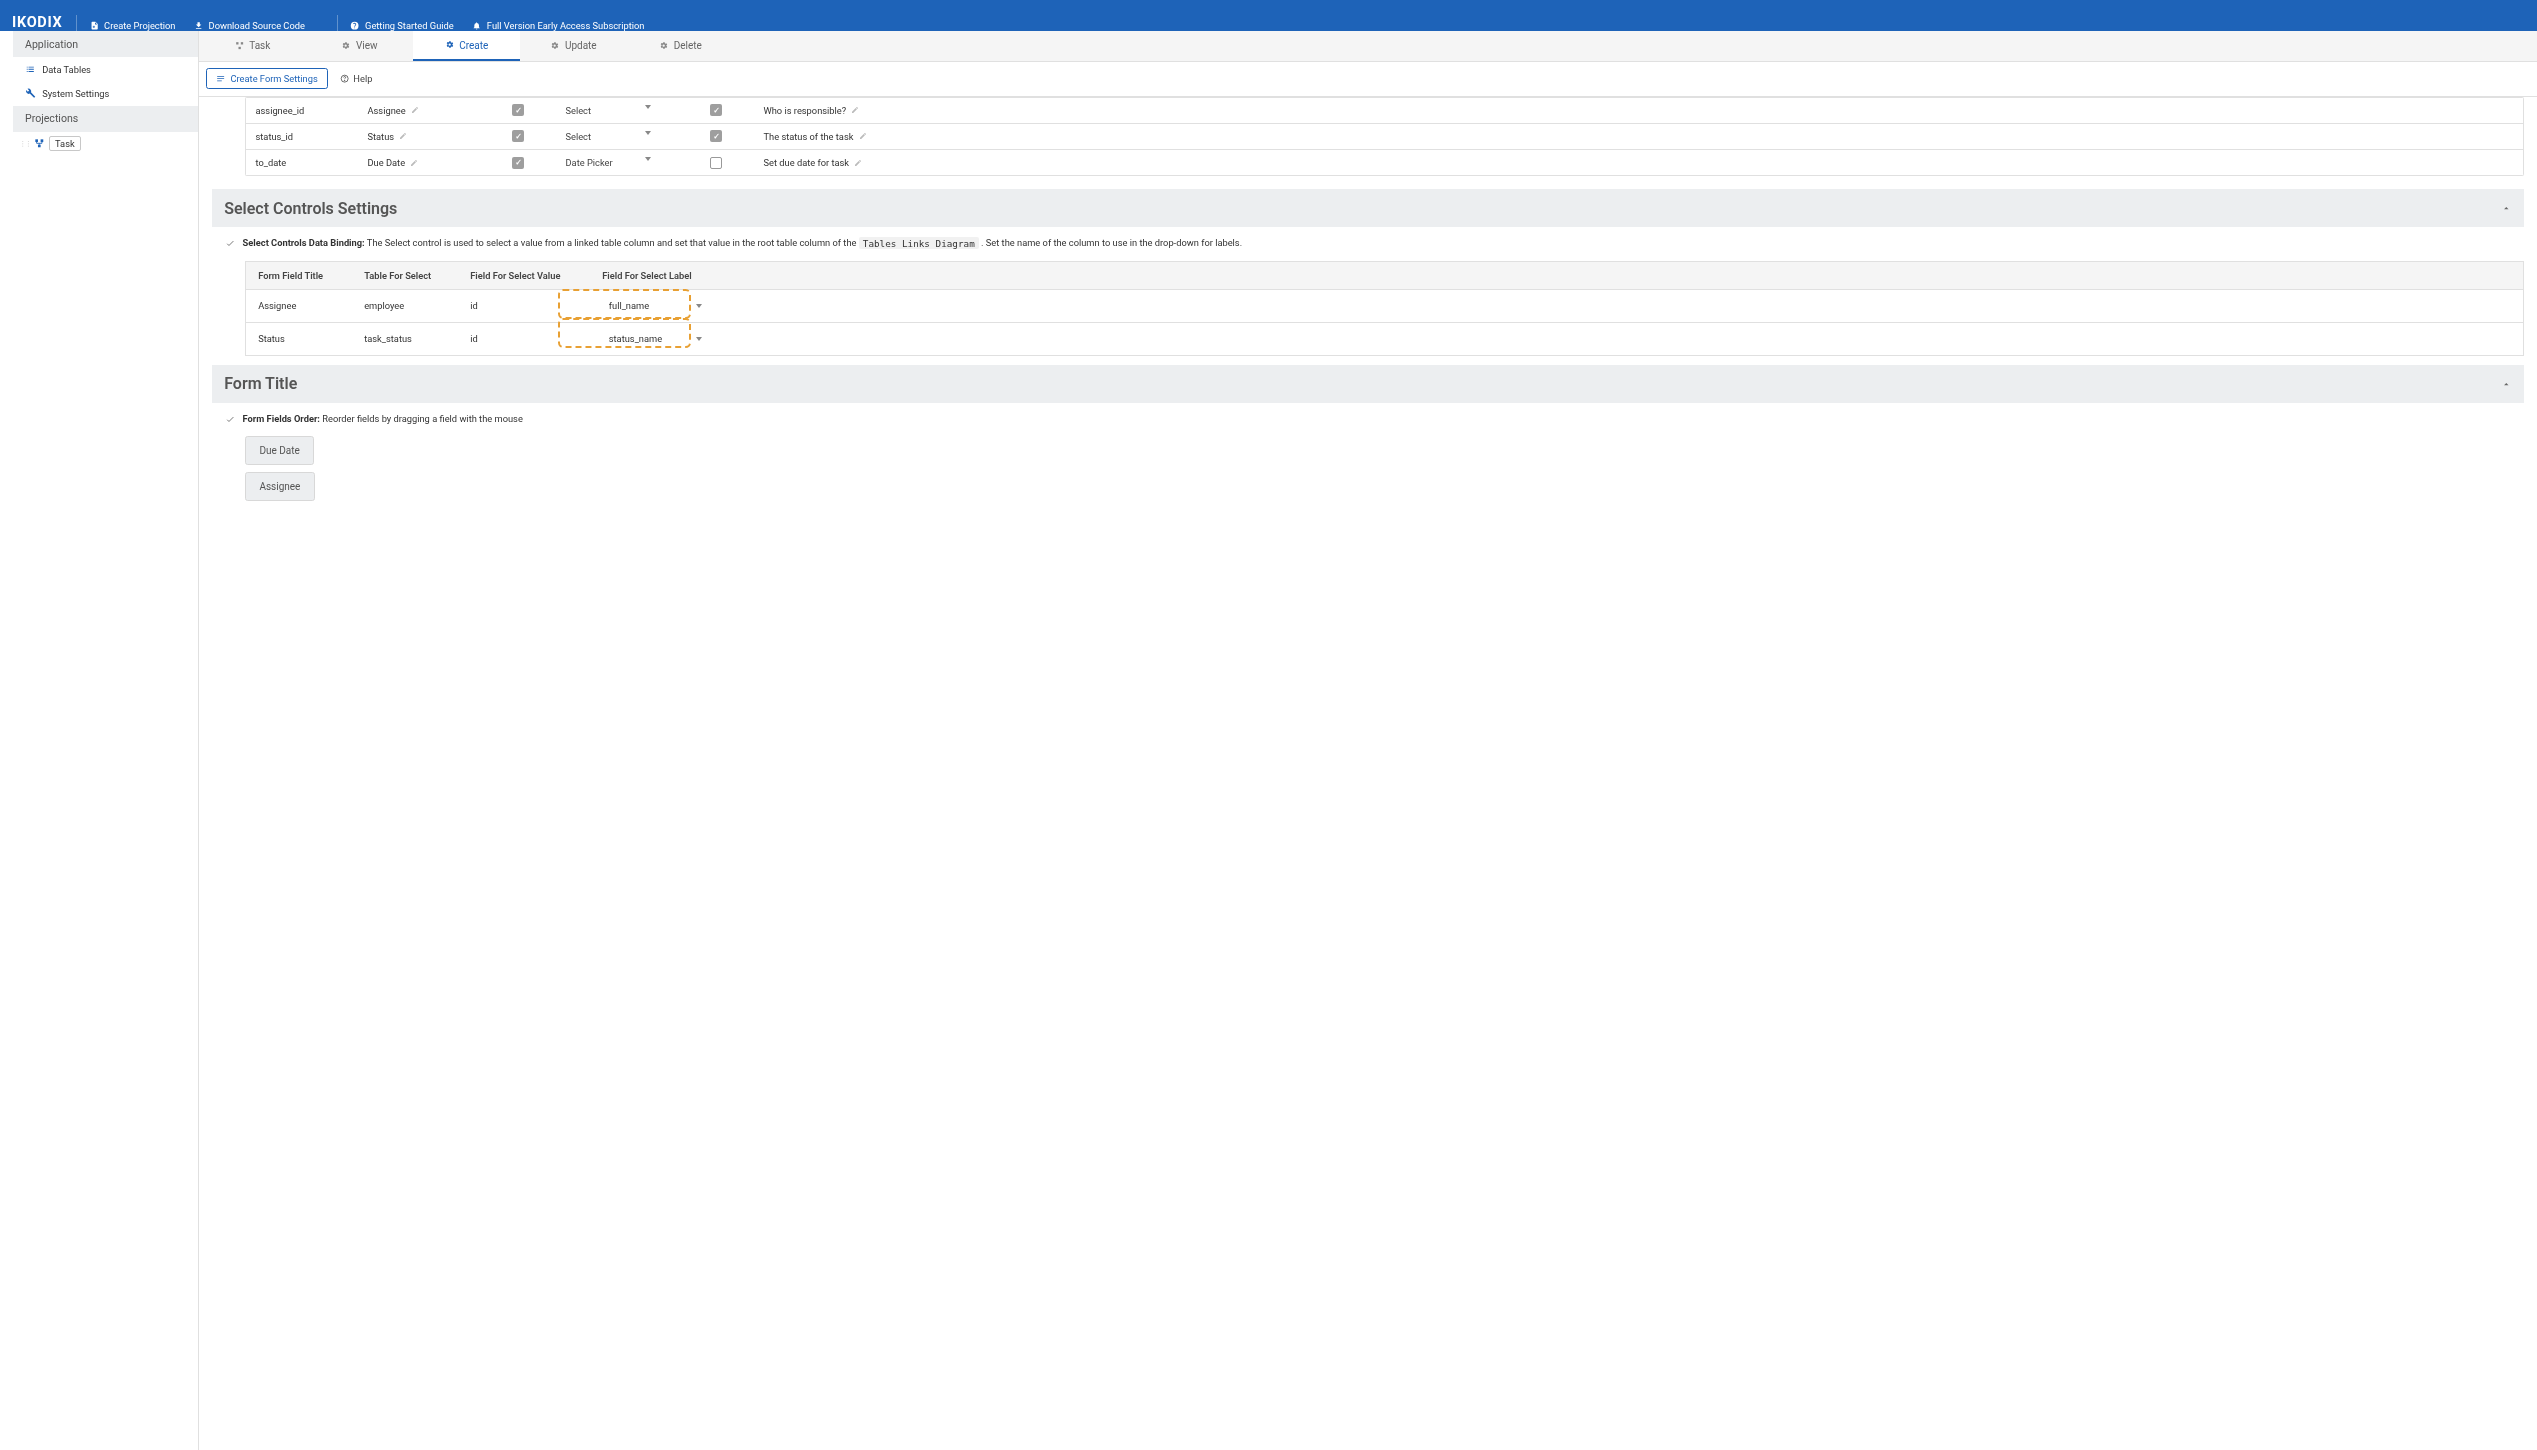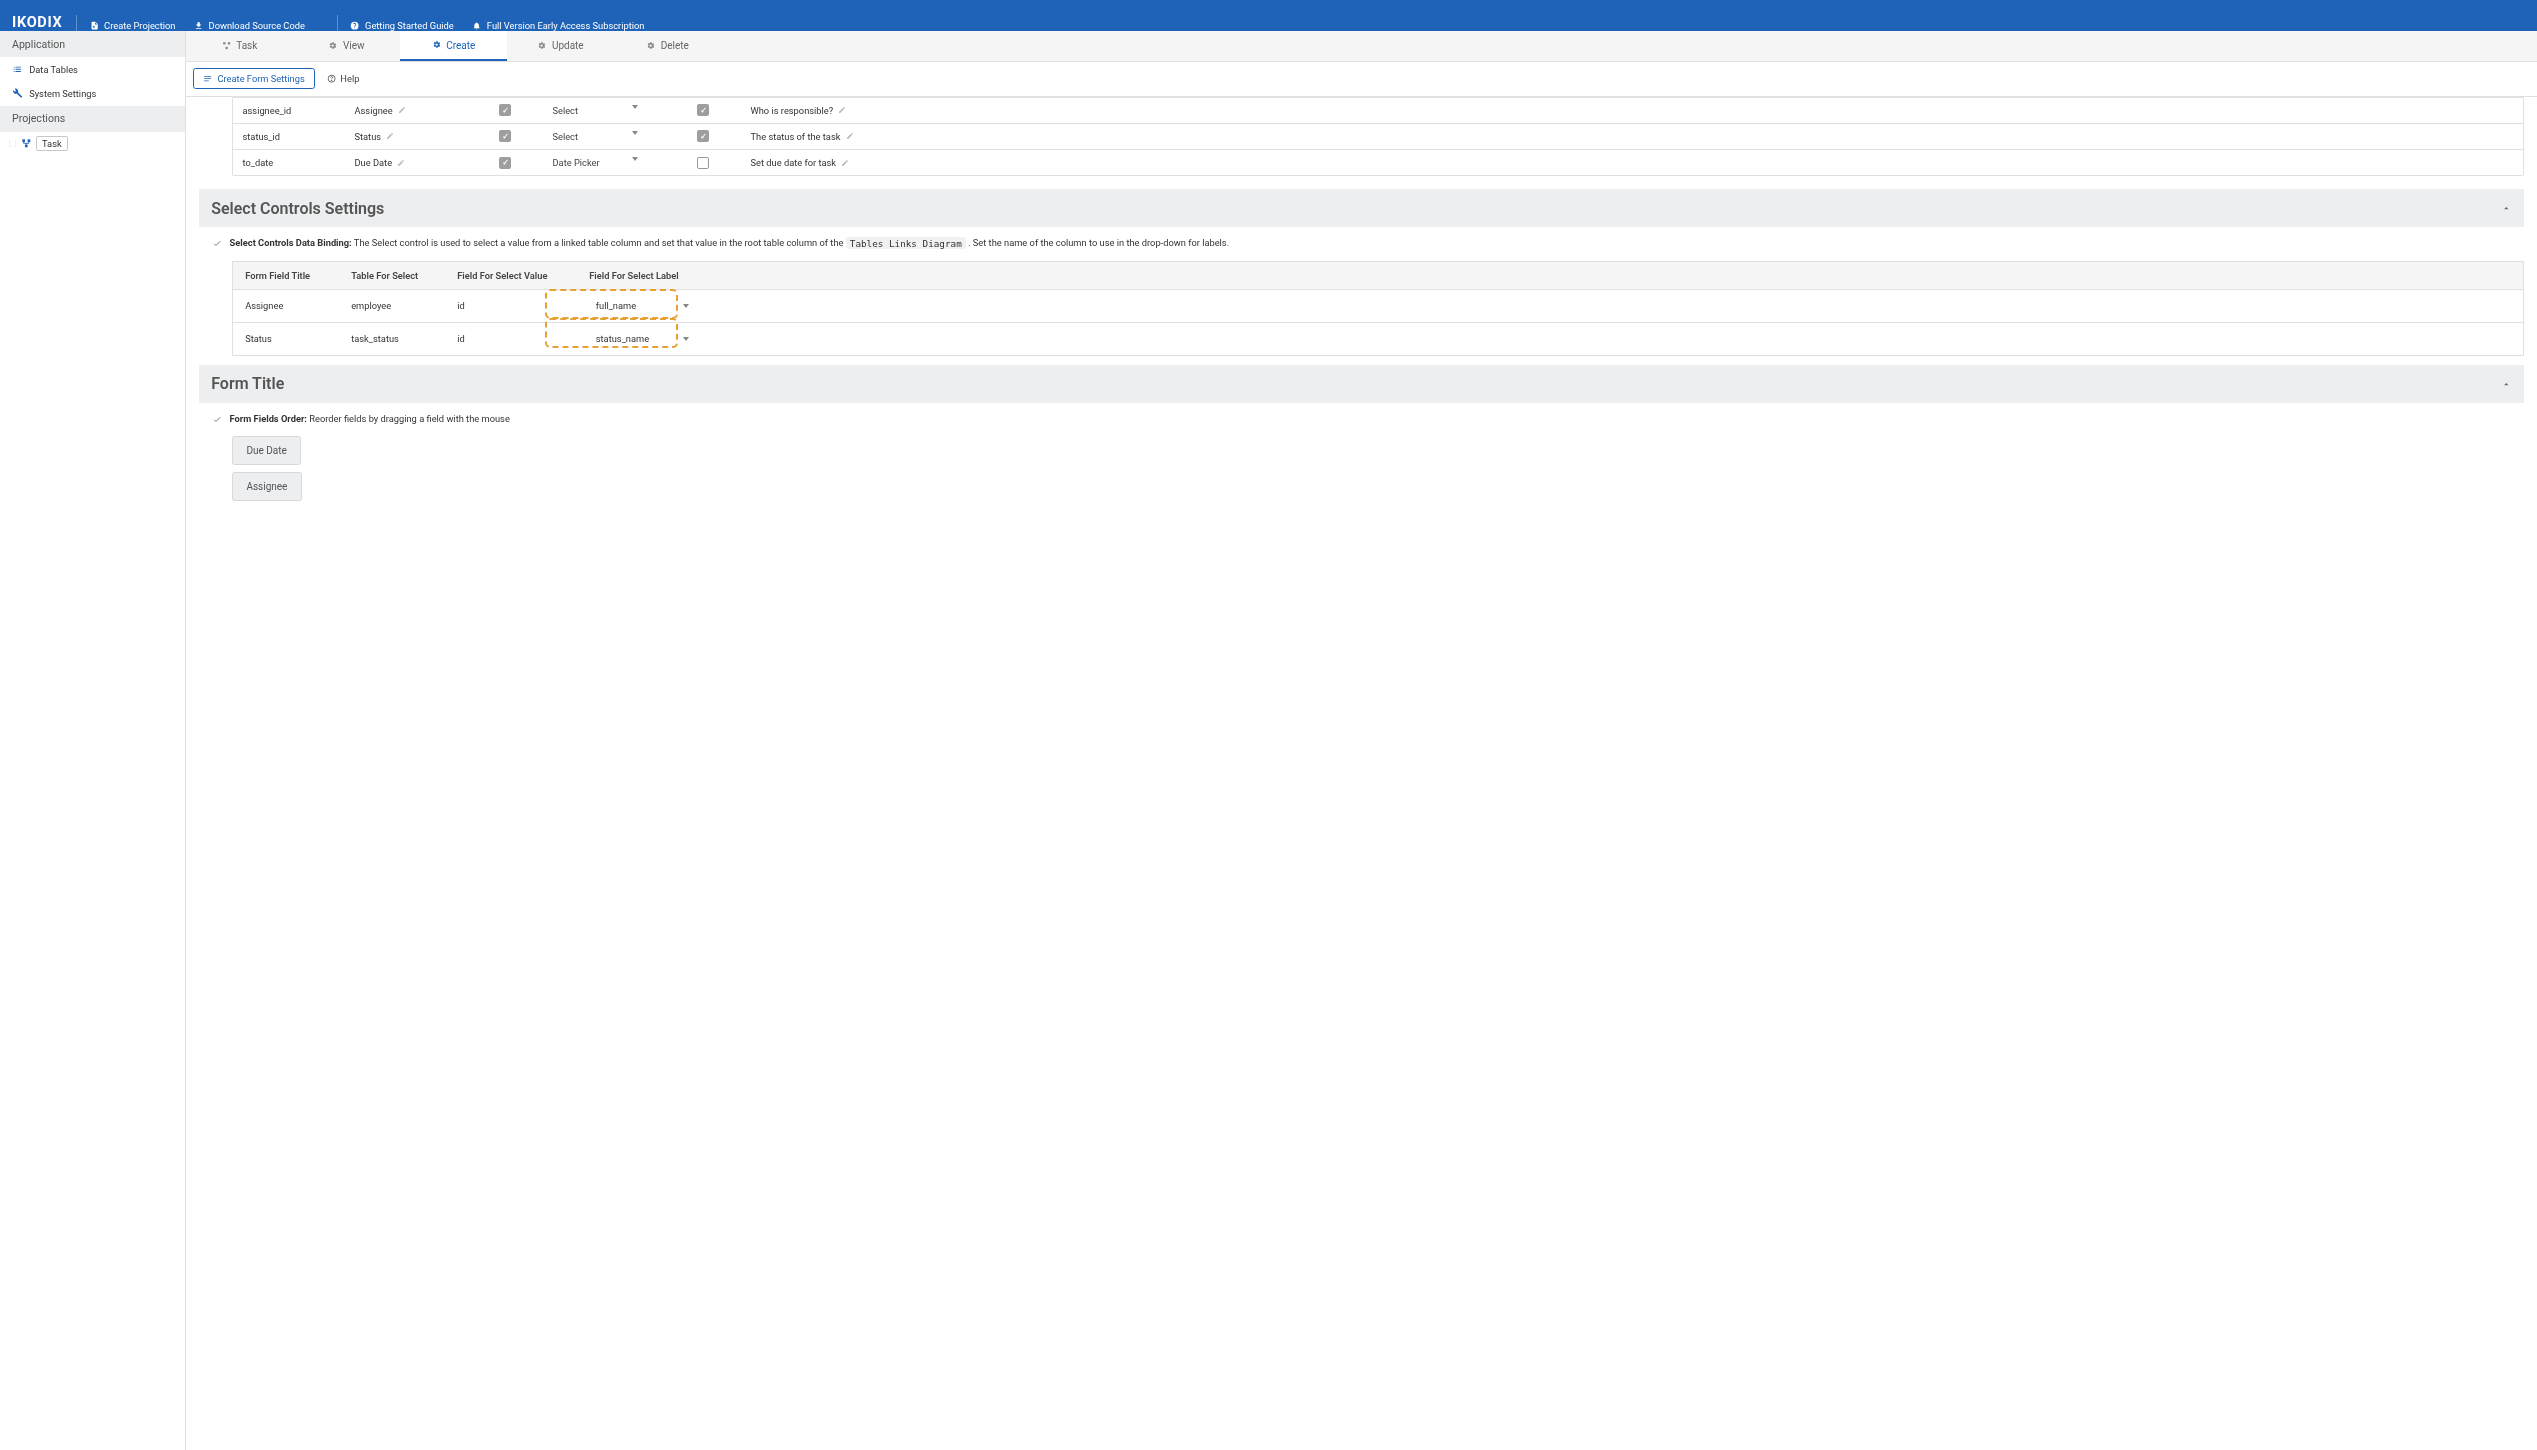--- a/index.html
+++ b/index.html
@@ -6,21 +6,21 @@
 body { font-family: -apple-system, BlinkMacSystemFont, "Segoe UI", Roboto, sans-serif; font-size: 9.3px; color: #333; background: #fff; }
 
 
 .header { background: #1e63b8; color: #fff; display: flex; align-items: flex-end; height: 31px; padding: 0 12px; }
 .logo { font-size: 14.5px; font-weight: 700; letter-spacing: 0.7px; }
 .header-divider { width: 0.7px; height: 16px; background: rgba(255,255,255,0.3); margin: 0 13.2px; }
 .header-link { display: flex; align-items: center; gap: 5.3px; color: #fff; margin-right: 18.5px; cursor: pointer; font-size: 9.3px; }
 .header-link svg, .header-link .hicon { width: 9.3px; height: 9.3px; fill: #fff; }
 
 
-.layout { display: flex; height: calc(100vh - 31px); }
+.layout { display: flex; height: calc(100vh - 31px); margin-left: 13px; }
 .sidebar { width: 186px; background: #fff; border-right: 0.7px solid #e0e0e0; }
 .sidebar-section-title { background: #eceef0; padding: 6.6px 12px; font-size: 10.6px; color: #555; }
 .sidebar-item { display: flex; align-items: flex-end; gap: 6.6px; padding: 6.6px 12px; cursor: pointer; color: #333; }
 .sidebar-item .sicon { width: 10.6px; height: 10.6px; }
 .projection-row { display: flex; align-items: center; gap: 4px; padding: 4px 6.6px; }
 .drag-handle { color: #bbb; font-size: 6.6px; letter-spacing: -1.3px; }
 .proj-icon { width: 10.6px; height: 10.6px; }
 .proj-chip { border: 0.7px solid #c8c8c8; border-radius: 2px; padding: 1.3px 5.3px; font-size: 9.3px; }
 
 

